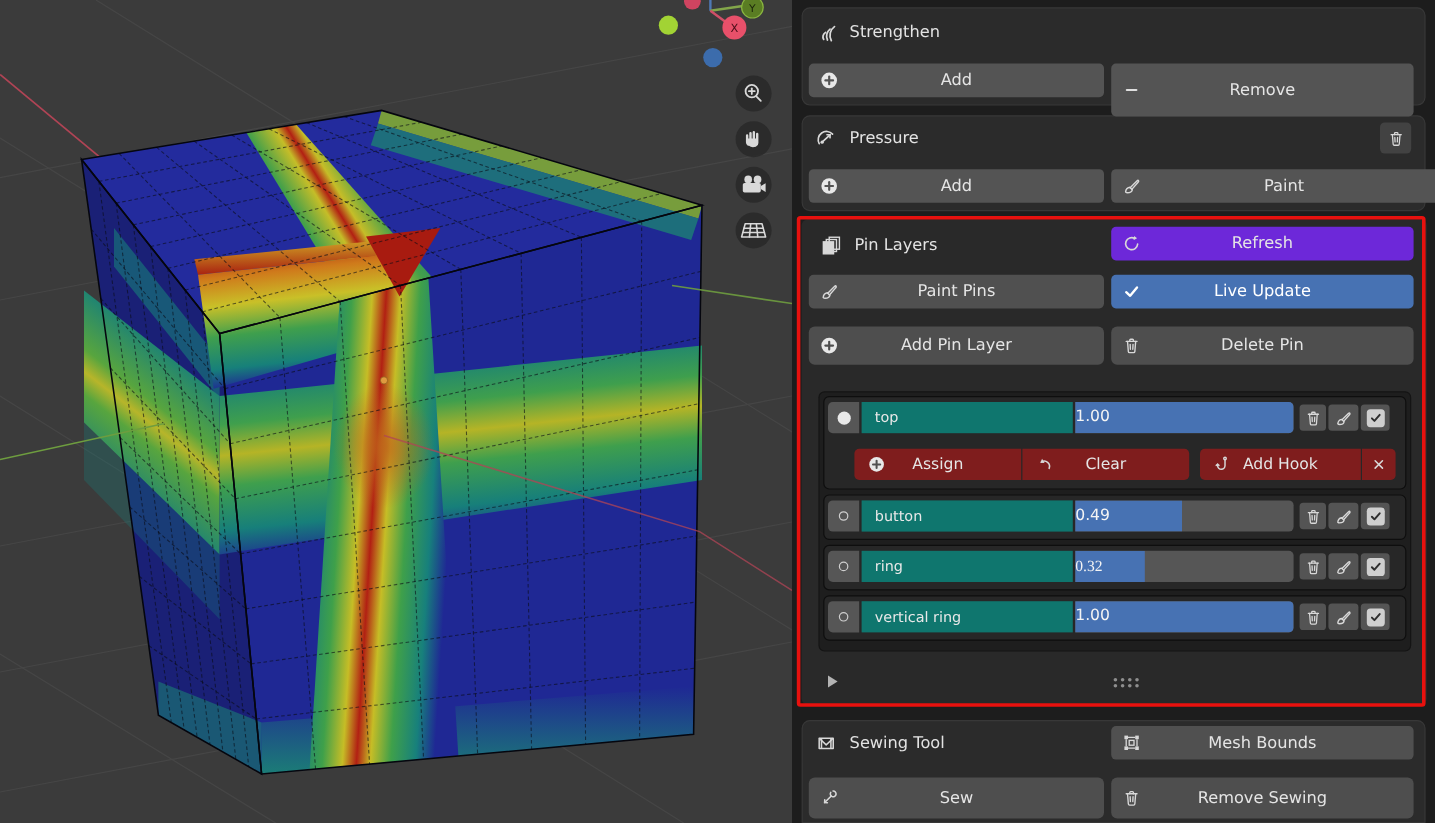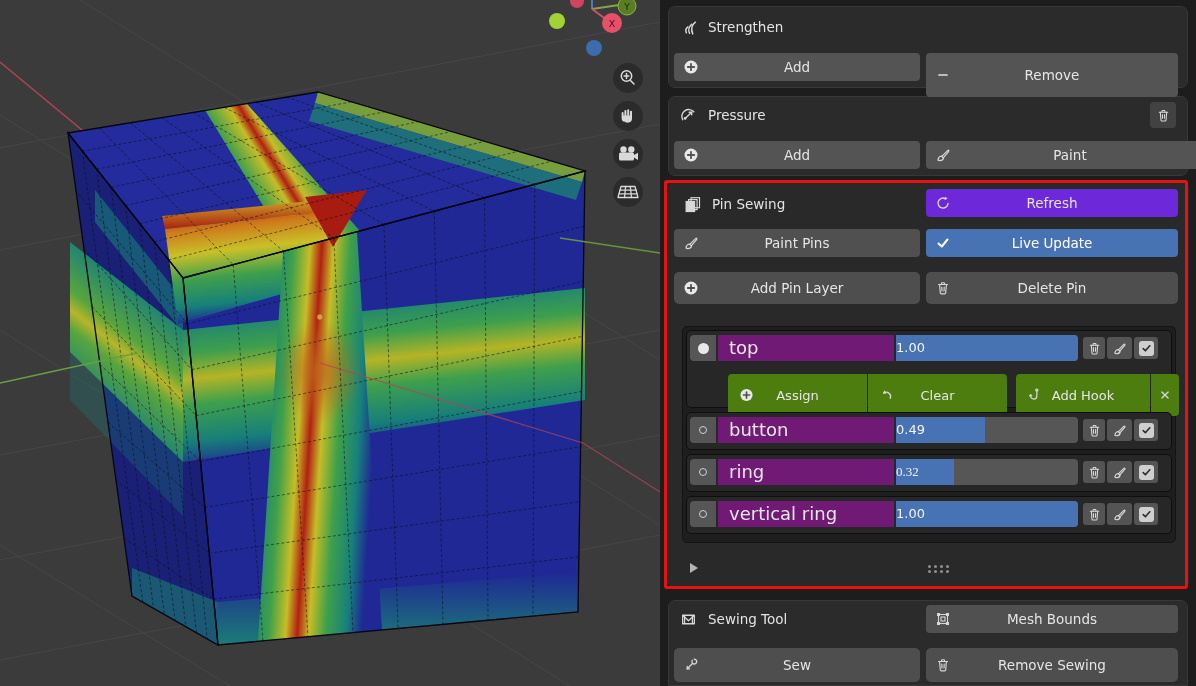--- a/index.html
+++ b/index.html
@@ -21,27 +21,27 @@
   .btn .ic{position:absolute;left:9px;top:50%;transform:translateY(-50%);width:16px;height:16px;}
   .btn.dark{background:#6d28d9;}
   .btn.mid{background:#4e4e4e;}
   .btn.blue{background:#4772b3;color:#ffffff;}
   .minib{position:absolute;width:26px;height:26px;background:#424242;border-radius:4px;display:flex;align-items:center;justify-content:center;}
   .listbox{position:absolute;left:22px;top:326px;width:494px;height:217px;background:#1e1e1e;border:1px solid #141414;border-radius:5px;box-sizing:border-box;}
   .itembox{position:absolute;left:26px;width:486px;background:#272727;border:1px solid #0e0e0e;border-radius:5px;box-sizing:border-box;}
   .radio{position:absolute;width:26px;height:26px;background:#565656;border-radius:4px 0 0 4px;display:flex;align-items:center;justify-content:center;}
   .dotfill{width:11px;height:11px;border-radius:50%;background:#e9e9e9;}
   .dotring{width:8px;height:8px;border-radius:50%;border:1.4px solid #cfcfcf;box-sizing:border-box;}
-  .namef{position:absolute;width:176px;height:26px;background:#701a75;color:#e8e8e8;font-size:18px;line-height:26px;padding-left:11px;box-sizing:border-box;}
+  .namef{position:absolute;width:176px;height:26px;background:#0f766e;color:#e8e8e8;font-size:12px;line-height:26px;padding-left:11px;box-sizing:border-box;}
   .slider{position:absolute;width:182px;height:26px;background:#565656;border-radius:0 4px 4px 0;overflow:hidden;}
   .sfill{position:absolute;left:0;top:0;height:100%;background:#4772b3;}
   .sval{position:absolute;left:0;top:0;width:100%;height:100%;text-align:left;line-height:26px;font-size:13px;color:#f4f4f4;}
   .sqbtn{position:absolute;height:22px;background:#545454;border-radius:3px;display:flex;align-items:center;justify-content:center;}
   .chkbox{width:15px;height:15px;background:#cfcfcf;border-radius:3px;display:flex;align-items:center;justify-content:center;}
-  .opbtn{position:absolute;height:42px;background:#4d7c0f;display:flex;align-items:center;justify-content:center;font-size:13px;color:#e5e5e5;box-sizing:border-box;margin-left:16px;}
+  .opbtn{position:absolute;height:26px;background:#7f1d1d;display:flex;align-items:center;justify-content:center;font-size:13px;color:#e5e5e5;box-sizing:border-box;}
   .opbtn .ic{position:absolute;left:11px;top:50%;transform:translateY(-50%);width:15px;height:15px;}
   .tri{position:absolute;width:0;height:0;border-left:8px solid #b3b3b3;border-top:5px solid transparent;border-bottom:5px solid transparent;}
   .grip{position:absolute;width:3px;height:3px;border-radius:50%;background:#8e8e8e;
         box-shadow:6px 0 0 #8e8e8e,12px 0 0 #8e8e8e,18px 0 0 #8e8e8e,0 5px 0 #8e8e8e,6px 5px 0 #8e8e8e,12px 5px 0 #8e8e8e,18px 5px 0 #8e8e8e;}
   svg{display:block;}
   svg text{font-family:"DejaVu Sans","Liberation Sans",sans-serif;}
 </style>
 </head>
 <body>
 
@@ -321,21 +321,21 @@
     <span>Paint</span>
   </div>
 
   <svg class="hic" style="left:24px;top:196px;" viewBox="0 0 16 16">
     <g fill="none" stroke="#d8d8d8" stroke-width="1.1">
       <rect x="6.6" y="1.6" width="8" height="9.4"></rect>
         <rect x="4.3" y="3.4" width="8" height="9.4"></rect>
     </g>
     <rect x="2" y="5.2" width="8" height="9.4" fill="#d8d8d8" stroke="#d8d8d8" stroke-width="1.1"></rect>
   </svg>
-  <div class="hdr" style="left:52px;top:196px;">Pin Sewing</div>
+  <div class="hdr" style="left:52px;top:196px;">Pin Layers</div>
   <div class="btn dark" style="left:266px;top:189px;width:252px;height:28px;">
     <svg class="ic" viewBox="0 0 16 16">
       <path d="M13 8.5 A5 5 0 1 1 10.6 3.8" fill="none" stroke="#d8d8d8" stroke-width="1.4" stroke-linecap="round"></path>
       <polygon points="10.1,1.7 12.6,3.6 9.6,4.9" fill="#d8d8d8"></polygon>
     </svg>
     <span>Refresh</span>
   </div>
   <div class="btn" style="left:14px;top:229px;width:246px;height:28px;background:#505050;">
     <svg class="ic" viewBox="0 0 16 16">
       <g fill="none" stroke="#d8d8d8" stroke-width="1.2" stroke-linecap="round" stroke-linejoin="round">

